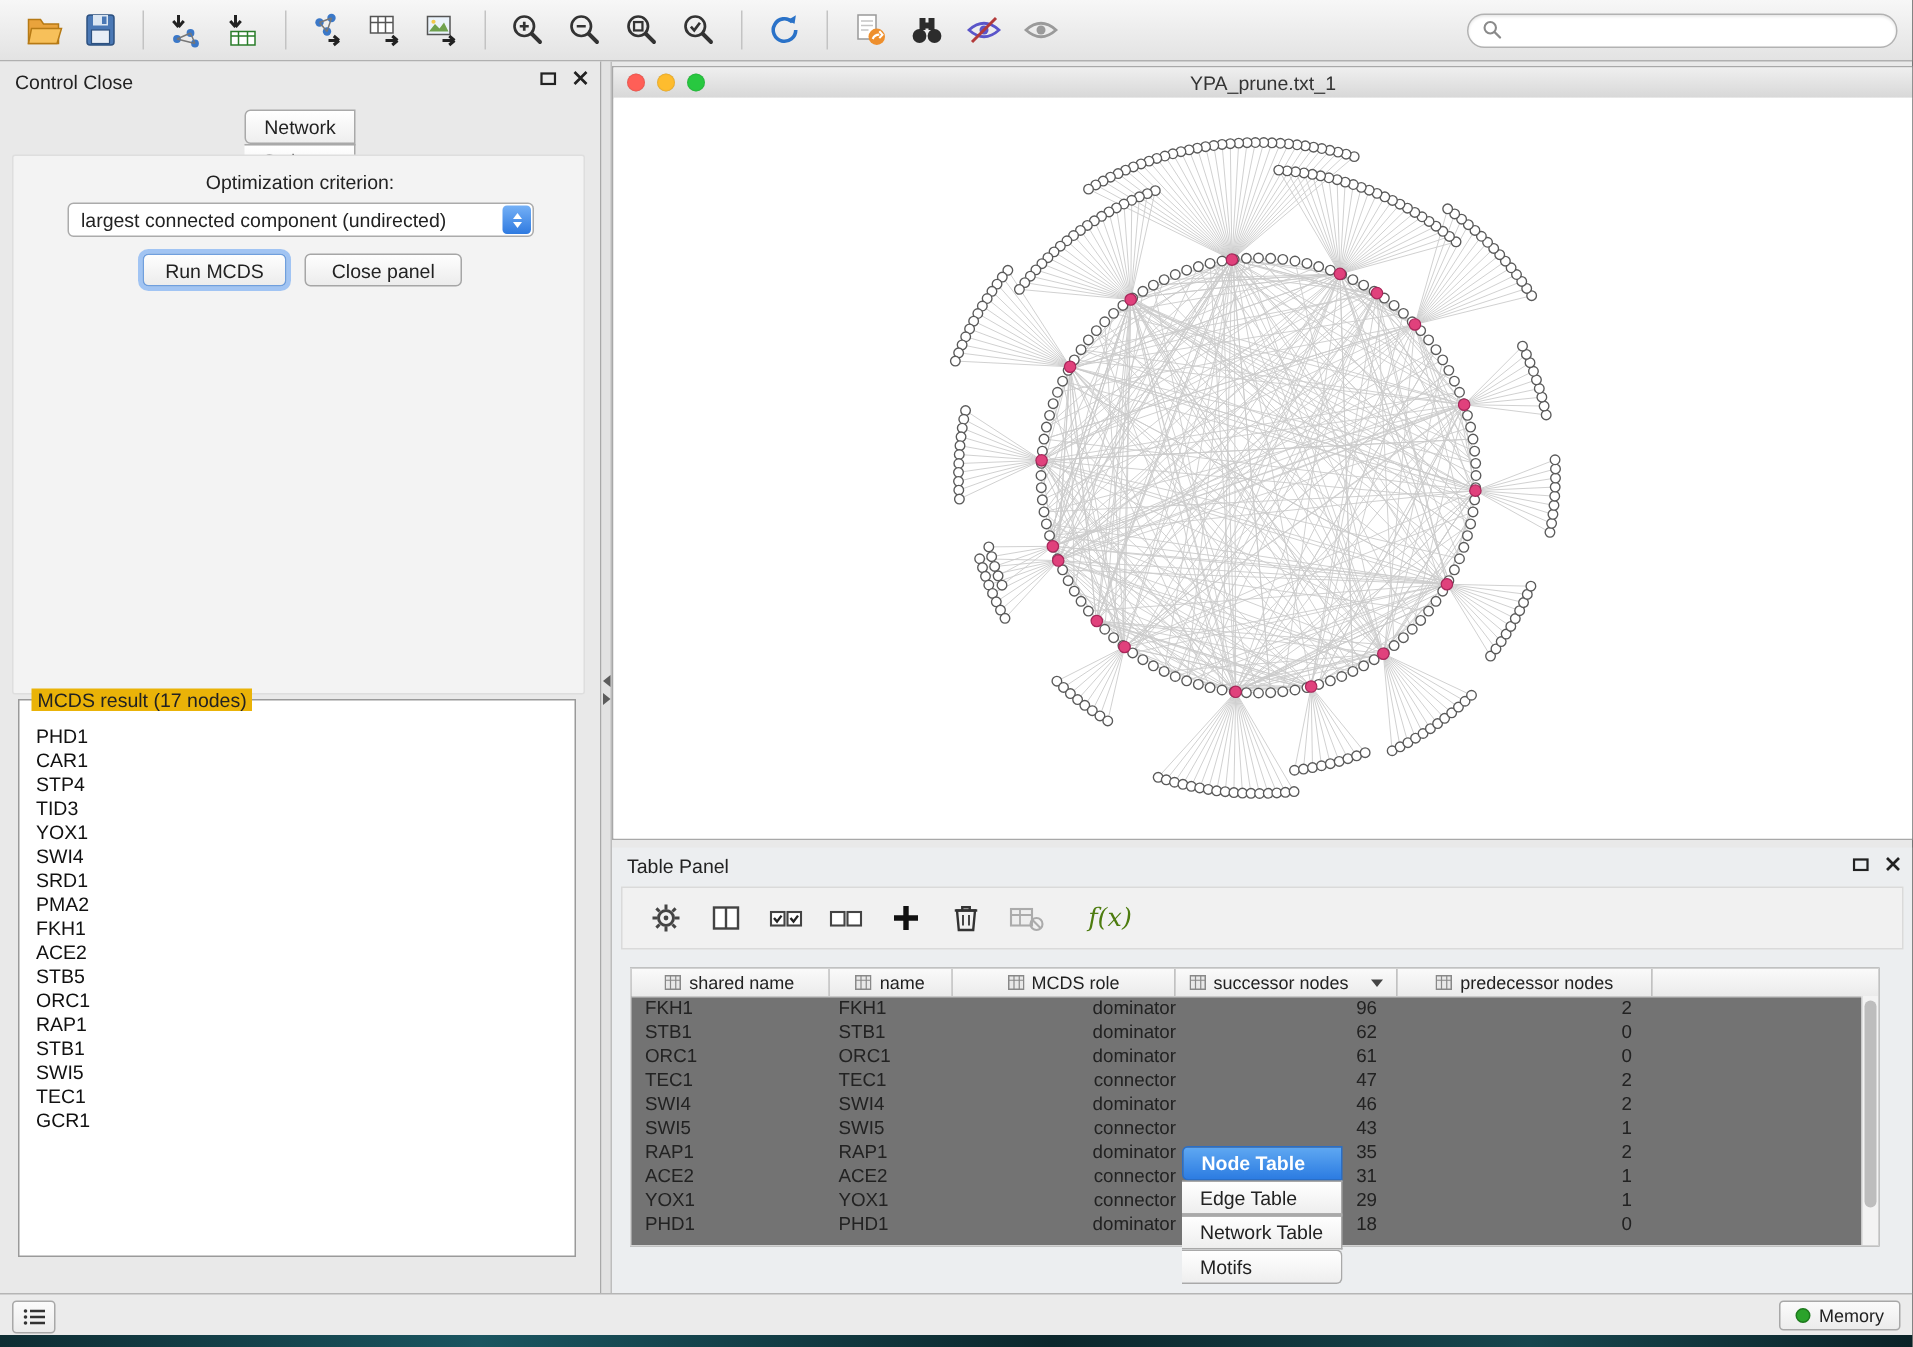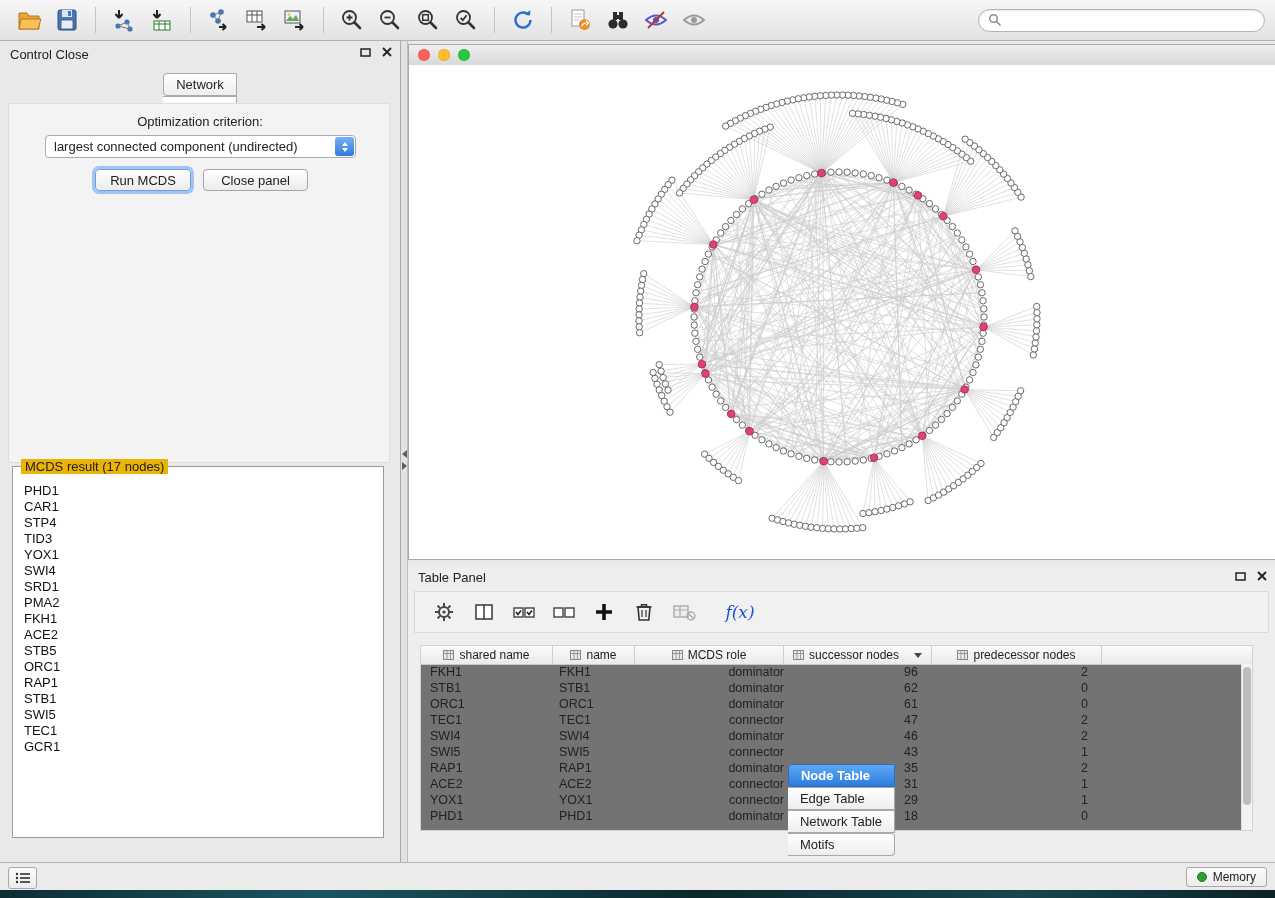--- a/index.html
+++ b/index.html
@@ -60,21 +60,21 @@
   .nw-title{position:absolute;left:0;right:0;top:3px;text-align:center;font-size:13px;color:#333;}
   .nw-canvas{position:absolute;top:20px;left:0;right:0;bottom:0;background:#fff;overflow:hidden;}
 
   
   .table-panel{position:absolute;left:408px;top:565px;right:0;bottom:36px;background:#eceef0;}
   .tp-header{position:relative;height:22px;}
   .tp-title{position:absolute;left:10px;top:5px;font-size:13px;}
   .tp-toolbar{position:absolute;top:26px;left:6px;right:6px;height:42px;background:#f1f1f1;border:1px solid #dadada;
     display:flex;align-items:center;gap:6px;padding-left:12px;box-sizing:border-box;}
   .ttbtn{width:34px;height:30px;display:flex;align-items:center;justify-content:center;}
-  .fx-label{font-family:"DejaVu Serif",serif;font-style:italic;font-size:17px;color:#1d4ed8;margin-left:32px;}
+  .fx-label{font-family:"DejaVu Serif",serif;font-style:italic;font-size:17px;color:#4d7c0f;margin-left:32px;}
   .node-table{position:absolute;left:12px;right:22px;top:80px;bottom:31px;background:#737373;border:1px solid #d2d2d2;box-sizing:border-box;}
   .thead{display:flex;height:18px;border-bottom:1px solid #c9c9c9;}
   .th{position:relative;display:flex;align-items:center;justify-content:center;gap:5px;font-size:12px;
     background:linear-gradient(#fafafa,#ebebeb);border-right:1px solid #d0d0d0;box-sizing:border-box;}
   .c0{width:132px;}.c1{width:82px;}.c2{width:149px;}.c3{width:148px;}.c4{width:170px;}
   .cfill{flex:1;border-right:none;}
   .sort-arrow{width:0;height:0;border-left:4px solid transparent;border-right:4px solid transparent;border-top:5px solid #444;margin-left:10px;}
   .tbody{position:absolute;top:18px;left:0;right:0;bottom:0;overflow:hidden;}
   .trow{display:flex;height:16px;}
   .tcell{font-size:12.5px;line-height:16px;box-sizing:border-box;white-space:nowrap;overflow:hidden;}
@@ -296,20 +296,21 @@
     </div>
   </div>
 
   <div class="network-window">
     <div class="nw-titlebar">
       <div class="traffic">
         <div class="light" style="background:#ff5f57;"></div>
         <div class="light" style="background:#febc2e;"></div>
         <div class="light" style="background:#28c840;"></div>
       </div>
+      <div class="nw-title">YPA_prune.txt_1</div>
     </div>
     <div class="nw-canvas">
       <svg width="867" height="495" viewBox="0 0 867 495">
           <g stroke="#999999" stroke-width="0.6" opacity="0.5">
             <line x1="412.3" y1="108.1" x2="574.8" y2="243.9"></line>
             <line x1="412.3" y1="108.1" x2="566.9" y2="204.1"></line>
             <line x1="412.3" y1="108.1" x2="573.0" y2="276.3"></line>
             <line x1="412.3" y1="108.1" x2="382.1" y2="388.9"></line>
             <line x1="412.3" y1="108.1" x2="285.9" y2="268.2"></line>
             <line x1="412.3" y1="108.1" x2="311.7" y2="168.1"></line>

